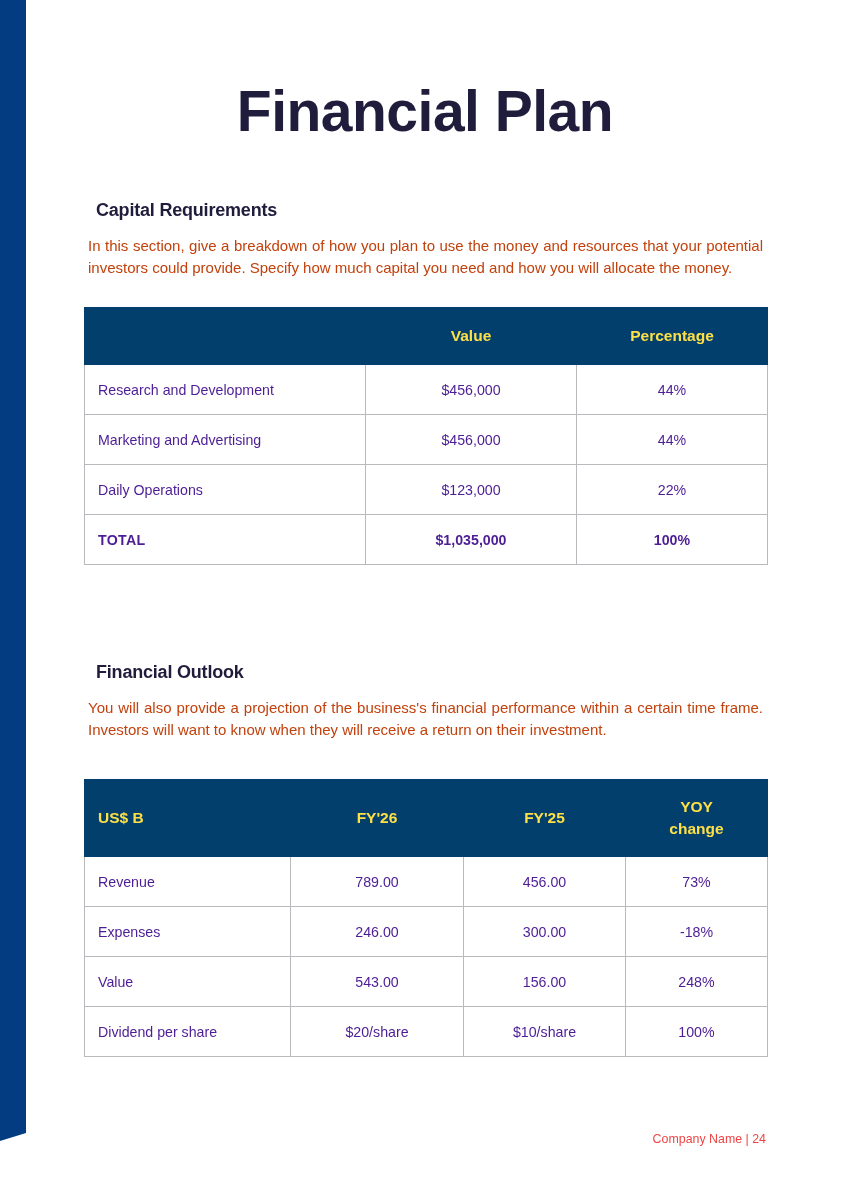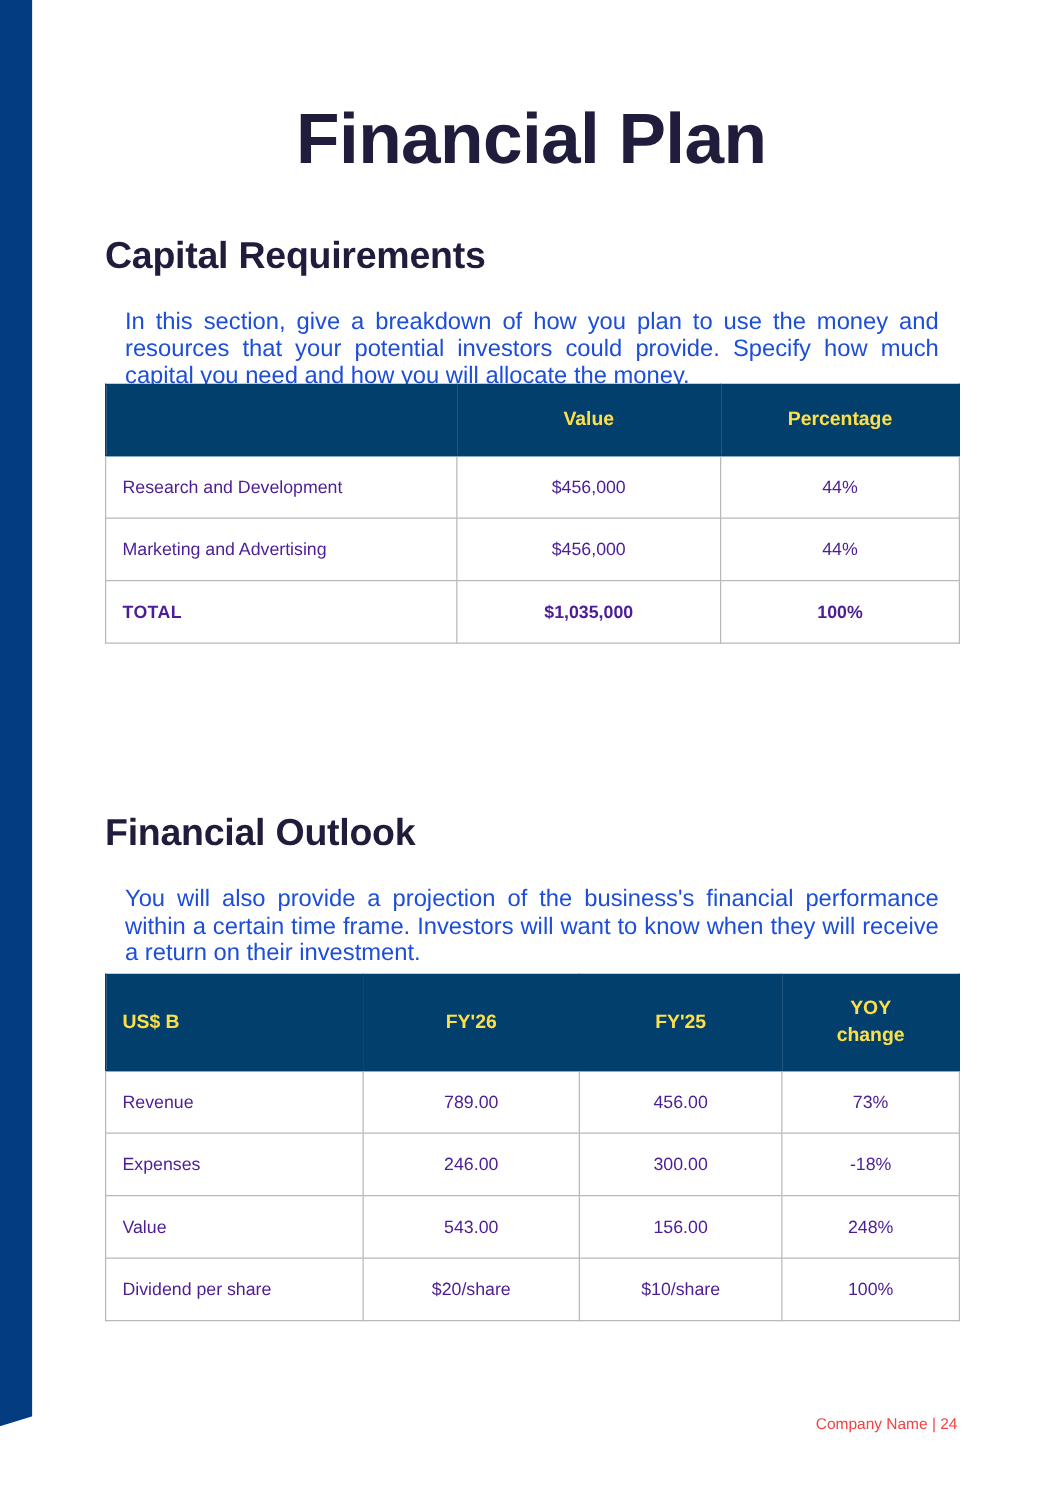--- a/index.html
+++ b/index.html
@@ -48,32 +48,32 @@
     line-height: 1.05;
   }
 
   .content-col {
     position: absolute;
     left: 84px;
     width: 683px;
   }
 
   .section-heading {
-    font-size: 30px;
+    font-size: 18px;
     font-weight: bold;
     color: #201c3c;
     letter-spacing: -0.2px;
-    margin: 0;
+    margin: 12px;
   }
 
   .section-body {
-    font-size: 19px;
+    font-size: 15px;
     line-height: 21.5px;
-    color: #1d4ed8;
-    margin: 16px;
+    color: #c2410c;
+    margin: 4px;
     text-align: justify;
   }
 
   
   table.data-table {
     border-collapse: collapse;
     width: 683px;
     table-layout: fixed;
   }
   table.data-table th,
@@ -166,20 +166,25 @@
       <tr>
         <td class="cell-pad-left">Research and Development</td>
         <td class="cell-center">$456,000</td>
         <td class="cell-center">44%</td>
       </tr>
       <tr>
         <td class="cell-pad-left">Marketing and Advertising</td>
         <td class="cell-center">$456,000</td>
         <td class="cell-center">44%</td>
       </tr>
+      <tr>
+        <td class="cell-pad-left">Daily Operations</td>
+        <td class="cell-center">$123,000</td>
+        <td class="cell-center">22%</td>
+      </tr>
       <tr class="total-row">
         <td class="cell-pad-left">TOTAL</td>
         <td class="cell-center">$1,035,000</td>
         <td class="cell-center">100%</td>
       </tr>
     </tbody>
   </table>
 
   <div class="content-col" style="top:650px;">
     <h2 class="section-heading">Financial Outlook</h2>

